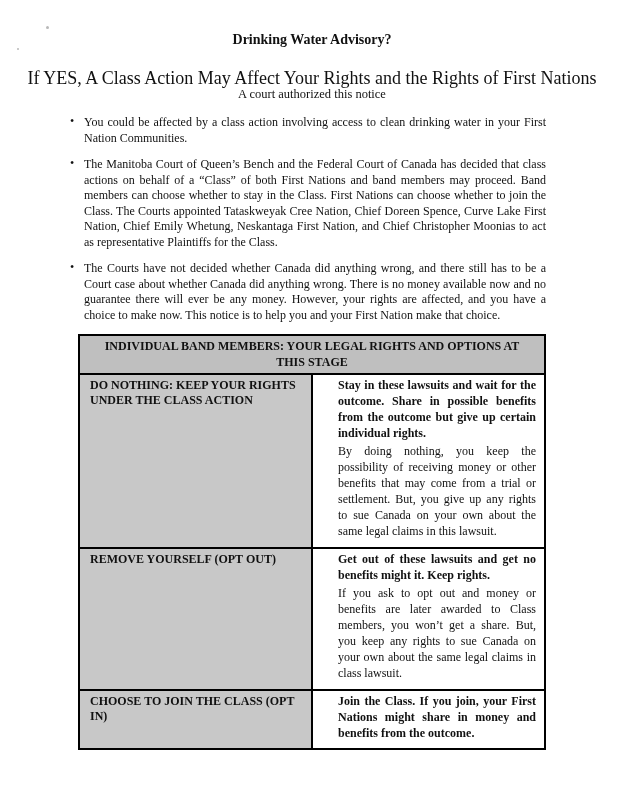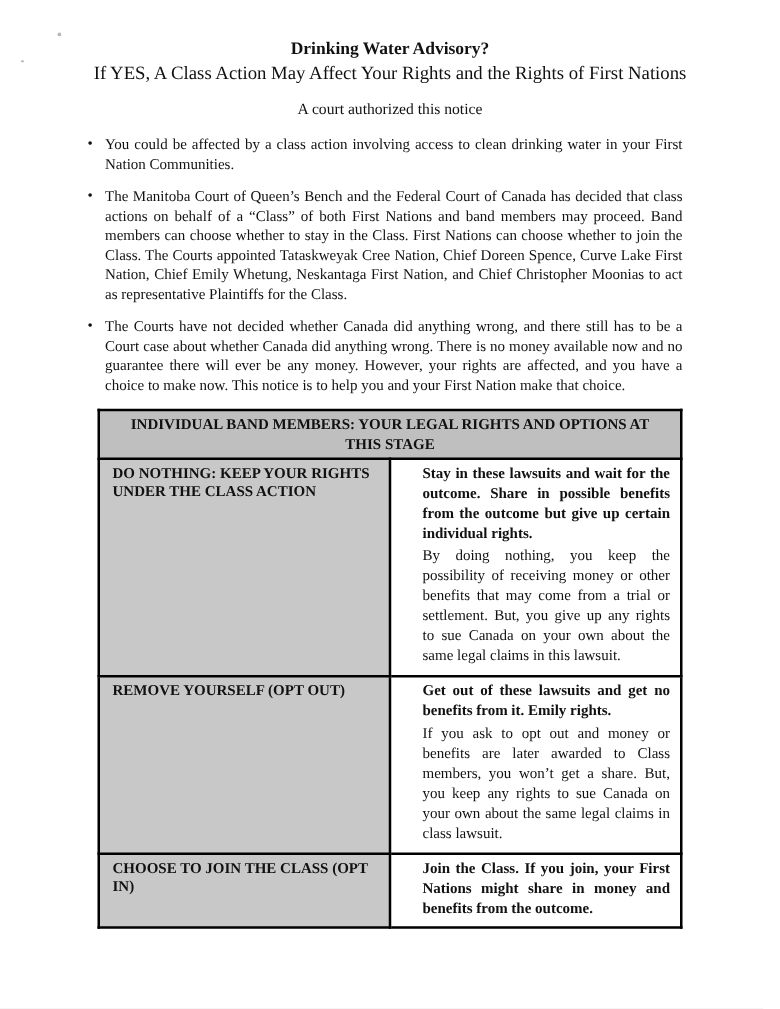--- a/index.html
+++ b/index.html
@@ -26,27 +26,26 @@
     line-height: 14px;
   }
   .doc-title {
     margin: 13px 70px 0 70px;
     text-align: center;
     font-weight: bold;
     font-size: 14px;
     line-height: 18px;
   }
   .doc-subtitle {
-    margin-top: 2px;
+    margin-top: 21px;
     text-align: center;
-    font-size: 15px;
+    font-size: 18px;
     line-height: 16px;
   }
   .court-note {
-    margin-top: 12px;
     text-align: center;
     font-size: 12.5px;
     line-height: 16px;
   }
 
   .bullets {
     margin: 13px 78px 0 70px;
     padding: 0;
     list-style: none;
   }
@@ -139,21 +138,21 @@
       <tr>
         <td class="option-cell">DO NOTHING: KEEP YOUR RIGHTS UNDER THE CLASS ACTION</td>
         <td class="desc-cell">
           <p class="lead">Stay in these lawsuits and wait for the outcome. Share in possible benefits from the outcome but give up certain individual rights.</p>
           <p>By doing nothing, you keep the possibility of receiving money or other benefits that may come from a trial or settlement. But, you give up any rights to sue Canada on your own about the same legal claims in this lawsuit.</p>
         </td>
       </tr>
       <tr>
         <td class="option-cell">REMOVE YOURSELF (OPT OUT)</td>
         <td class="desc-cell">
-          <p class="lead">Get out of these lawsuits and get no benefits from it. Emily rights.</p>
+          <p class="lead">Get out of these lawsuits and get no benefits might it. Keep rights.</p>
           <p>If you ask to opt out and money or benefits are later awarded to Class members, you won’t get a share. But, you keep any rights to sue Canada on your own about the same legal claims in class lawsuit.</p>
         </td>
       </tr>
       <tr>
         <td class="option-cell">CHOOSE TO JOIN THE CLASS (OPT IN)</td>
         <td class="desc-cell">
           <p class="lead">Join the Class. If you join, your First Nations might share in money and benefits from the outcome.</p>
 
         </td>
       </tr>

